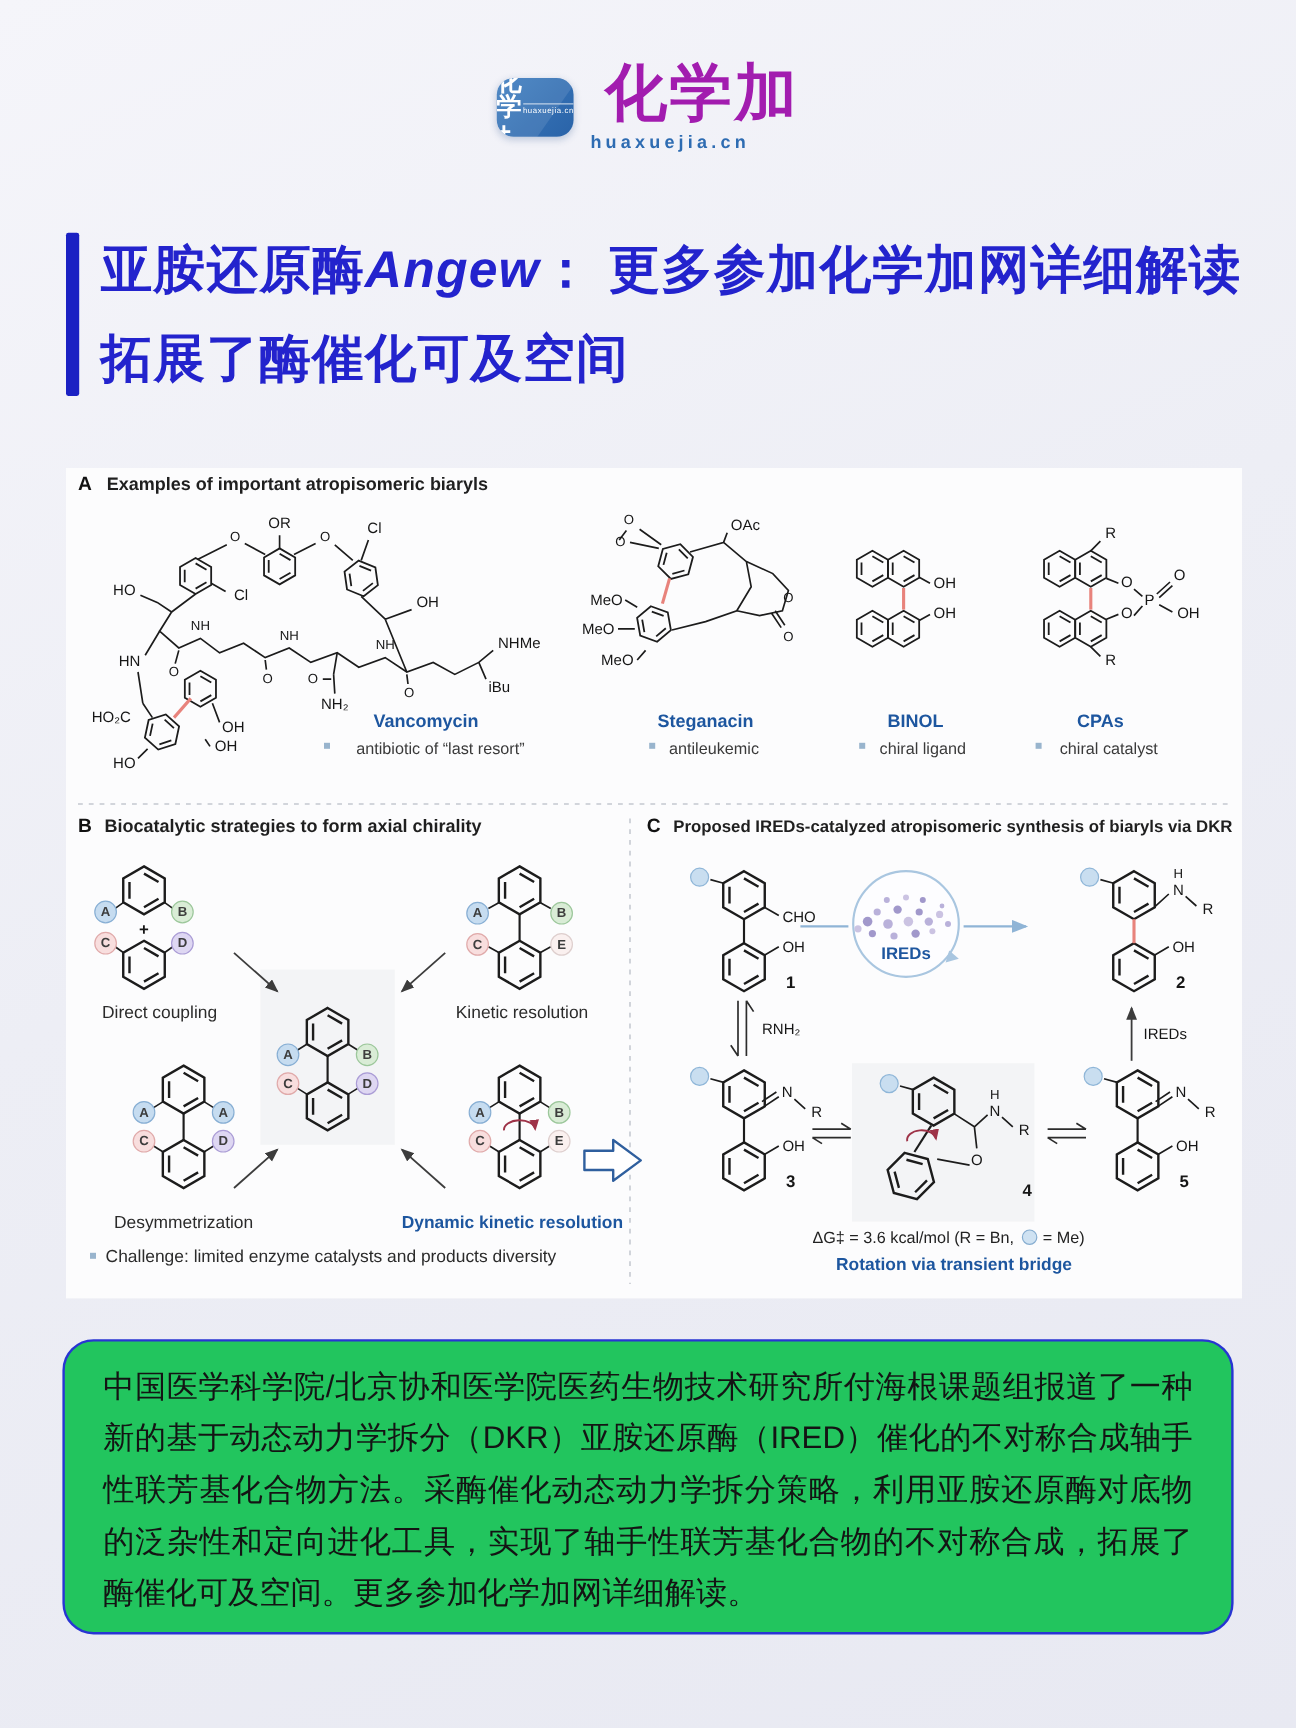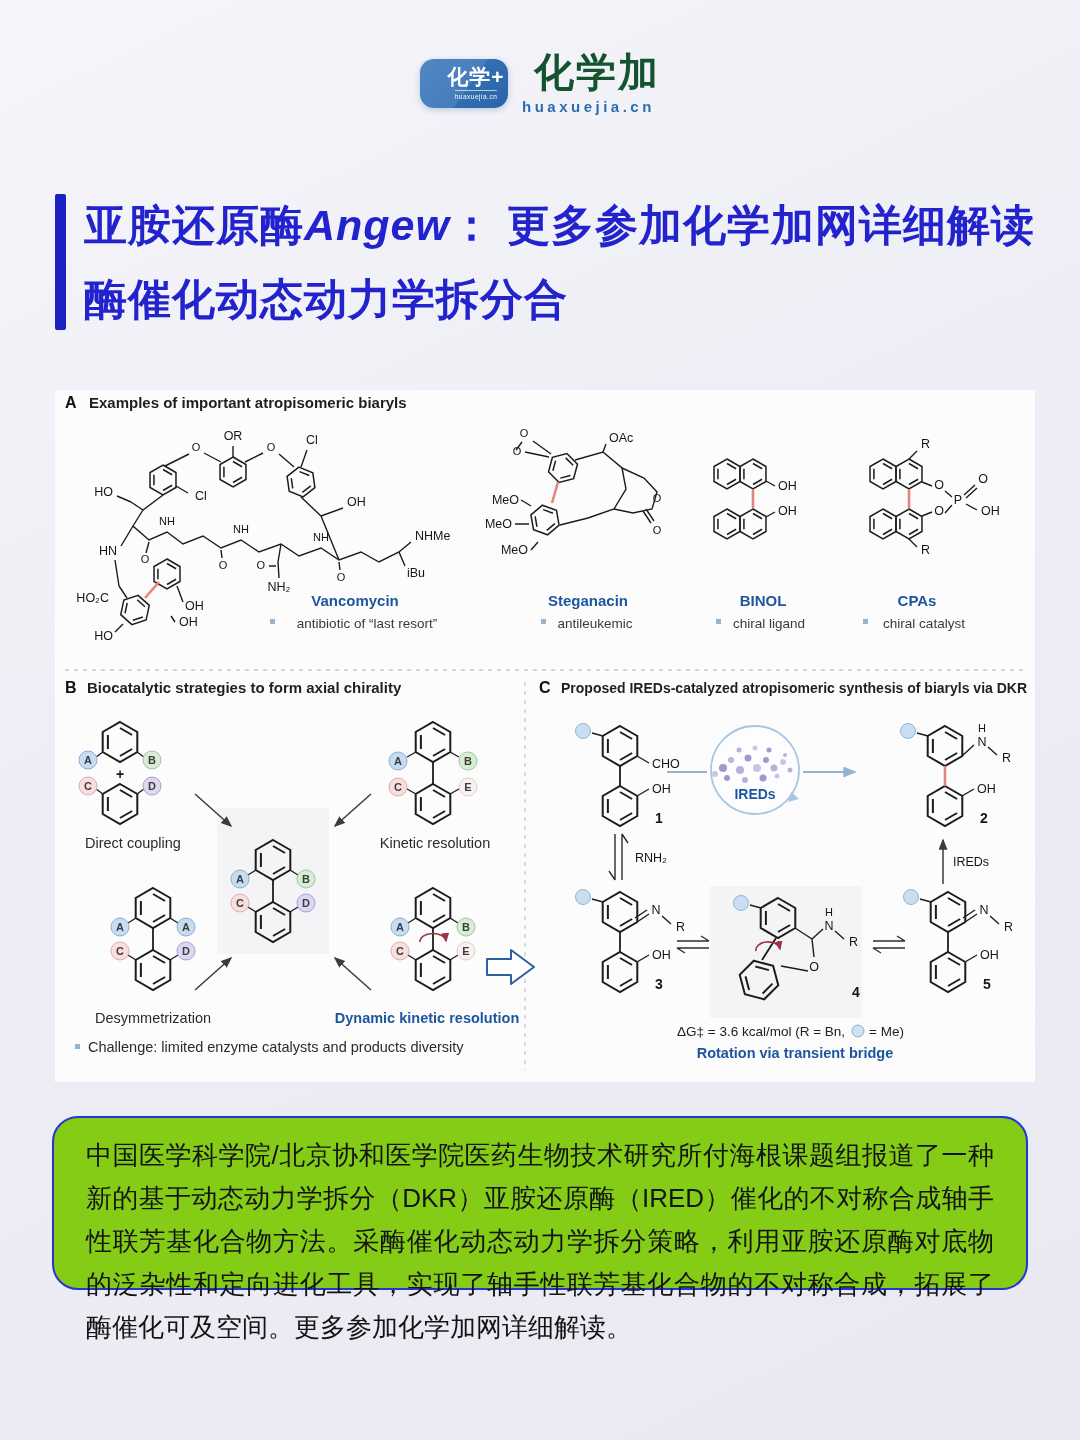--- a/index.html
+++ b/index.html
@@ -5,28 +5,28 @@
   html,body{margin:0;padding:0;}
   body{width:1080px;height:1440px;position:relative;overflow:hidden;
        font-family:"Liberation Sans",sans-serif;
        background:linear-gradient(155deg,#f5f5fa 0%,#edeef5 45%,#e8e9f2 100%);}
   .page{position:absolute;inset:0;}
 
   
   .logo{position:absolute;top:52px;left:0;width:100%;display:flex;justify-content:center;align-items:center;gap:14px;}
   .logo-icon{width:64px;height:49px;border-radius:14px;position:relative;overflow:hidden;
              background:linear-gradient(135deg,#3c7cbf,#2a63a8);
-             display:flex;flex-direction:column;align-items:center;justify-content:center;color:#fff;
-             box-shadow:0 2px 6px rgba(40,80,140,.25);padding-left:24px;}
+             display:flex;align-items:center;justify-content:center;color:#fff;
+             box-shadow:0 2px 6px rgba(40,80,140,.25);}
   .logo-icon::after{content:"";position:absolute;left:-18px;top:-34px;width:58px;height:130px;
              background:rgba(255,255,255,.10);transform:rotate(35deg);}
   .li-main{font-size:21px;font-weight:bold;letter-spacing:1px;line-height:1;}
   .li-sub{font-size:6.5px;letter-spacing:.5px;margin-top:3px;border-top:1px solid rgba(255,255,255,.65);padding-top:2px;}
   .logo-text{display:flex;flex-direction:column;line-height:1;}
-  .logo-name{font-size:40px;font-weight:bold;color:#14532d;letter-spacing:2px;margin-left:12px;}
+  .logo-name{font-size:52px;font-weight:bold;color:#a21caf;letter-spacing:2px;margin-left:12px;}
   .logo-domain{font-size:15px;font-weight:bold;color:#2e6cb2;letter-spacing:3.5px;margin-top:7px;}
 
   
   .title-block{position:absolute;left:55px;top:188px;width:990px;}
   .title-bar{position:absolute;left:0;top:6px;width:11px;height:136px;background:#1b21c3;border-radius:2px;}
   .title-text{margin-left:29px;font-size:43px;line-height:74px;font-weight:800;color:#2323cd;
               letter-spacing:1px;white-space:nowrap;}
   .title-text .jr{font-style:italic;text-align:center;}
 
   
@@ -61,21 +61,21 @@
   .cb{fill:#d9ecd6;stroke:#9cc79b;}
   .cc{fill:#f8dede;stroke:#e0aaaa;}
   .cd{fill:#ded7f2;stroke:#ab9dd6;}
   .ce{fill:#faf0ef;stroke:#decfce;}
   .cme{fill:#c9def0;stroke:#8fb6d8;}
   .blob1{fill:#9187c3;}.blob2{fill:#aea4d4;}.blob3{fill:#c3bade;}
   .blt{fill:#98b4cd;}
   .gbox{fill:#f3f4f6;}
 
   
-  .summary{position:absolute;left:52px;top:1116px;width:976px;height:174px;background:#84cc16;
+  .summary{position:absolute;left:52px;top:1116px;width:976px;height:246px;background:#22c55e;
            border:2px solid #2835d2;border-radius:26px;box-sizing:border-box;padding:16px 32px;}
   .summary p{margin:0;font-size:26px;line-height:43px;color:#141414;text-align:justify;}
 </style>
 </head>
 <body>
 
 <div class="page">
 
   <header class="logo">
     <div class="logo-icon">
@@ -85,21 +85,21 @@
     <div class="logo-text">
       <span class="logo-name">化学加</span>
       <span class="logo-domain">huaxuejia.cn</span>
     </div>
   </header>
 
   <section class="title-block">
     <div class="title-bar"></div>
     <div class="title-text">
       <div><span>亚胺还原酶</span><span class="jr">Angew</span><span>： 更多参加化学加网详细解读</span></div>
-      <div>酶催化动态动力学拆分合</div>
+      <div>拓展了酶催化可及空间</div>
     </div>
   </section>
 
   <section class="figure">
   <svg viewBox="0 0 980 692" width="980" height="692">
     <defs>
       <marker id="ah" markerWidth="9" markerHeight="8" refX="6.5" refY="3" orient="auto">
             <path d="M0,0 L7.5,3 L0,6 Z" fill="#3c3c3c"></path>
           </marker>
       <marker id="ahb" markerWidth="9" markerHeight="8" refX="6.5" refY="3" orient="auto">

